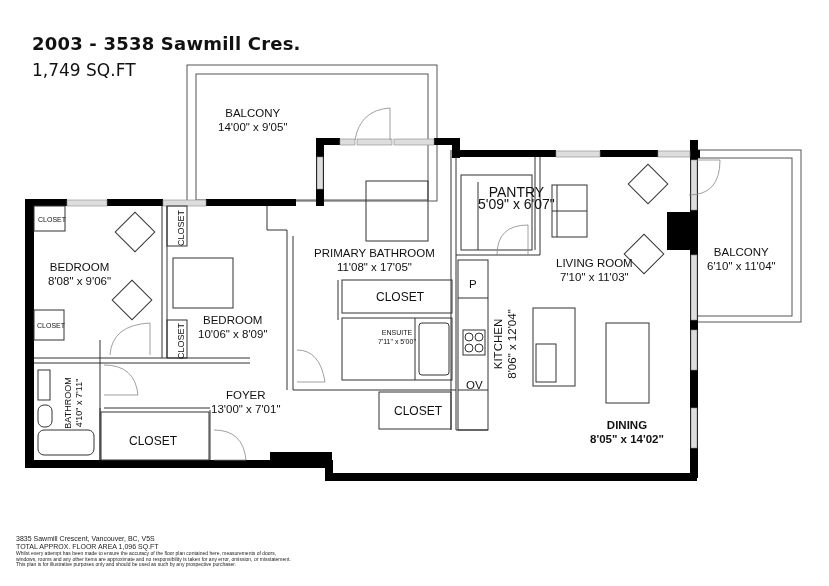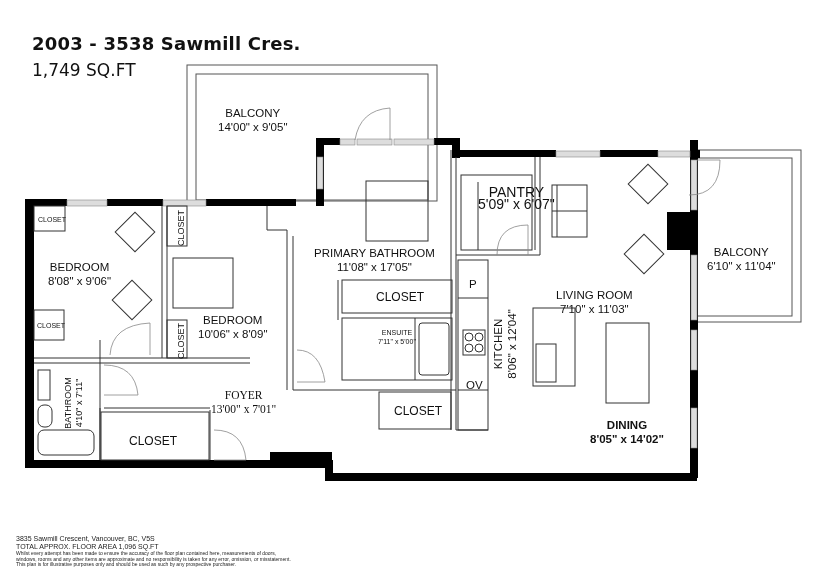--- a/index.html
+++ b/index.html
@@ -172,33 +172,33 @@
   <span class="n">11'08" x 17'05"</span>
 </div>
 <div class="lbl sm" style="left:378px;top:328px;">
   <span class="n">ENSUITE</span>
   <span class="n">7'11" x 5'00"</span>
 </div>
 <div class="lbl" style="left:478px;top:186px;font-size:14px;line-height:12px;">
   <span class="n">PANTRY</span>
   <span class="n">5'09" x 6'07"</span>
 </div>
-<div class="lbl" style="left:556px;top:256px;margin-top:32px;">
+<div class="lbl" style="left:556px;top:256px;">
   <span class="n">LIVING ROOM</span>
   <span class="n">7'10" x 11'03"</span>
 </div>
 <div class="lbl vert" style="left:470px;top:330px;">
   <span class="n">KITCHEN</span>
   <span class="n">8'06" x 12'04"</span>
 </div>
 <div class="lbl" style="left:590px;top:418px;font-weight:bold;">
   <span class="n">DINING</span>
   <span class="n">8'05" x 14'02"</span>
 </div>
-<div class="lbl" style="left:211px;top:388px;font-family:Liberation Serif, serif;">
+<div class="lbl" style="left:211px;top:388px;">
   <span class="n">FOYER</span>
   <span class="n">13'00" x 7'01"</span>
 </div>
 <div class="lbl vert" style="left:48px;top:392px;font-size:9px;line-height:11px;">
   <span class="n">BATHROOM</span>
   <span class="n">4'10" x 7'11"</span>
 </div>
 
 <div class="lbl cl" style="left:376px;top:290px;">CLOSET</div>
 <div class="lbl cl" style="left:394px;top:404px;">CLOSET</div>

